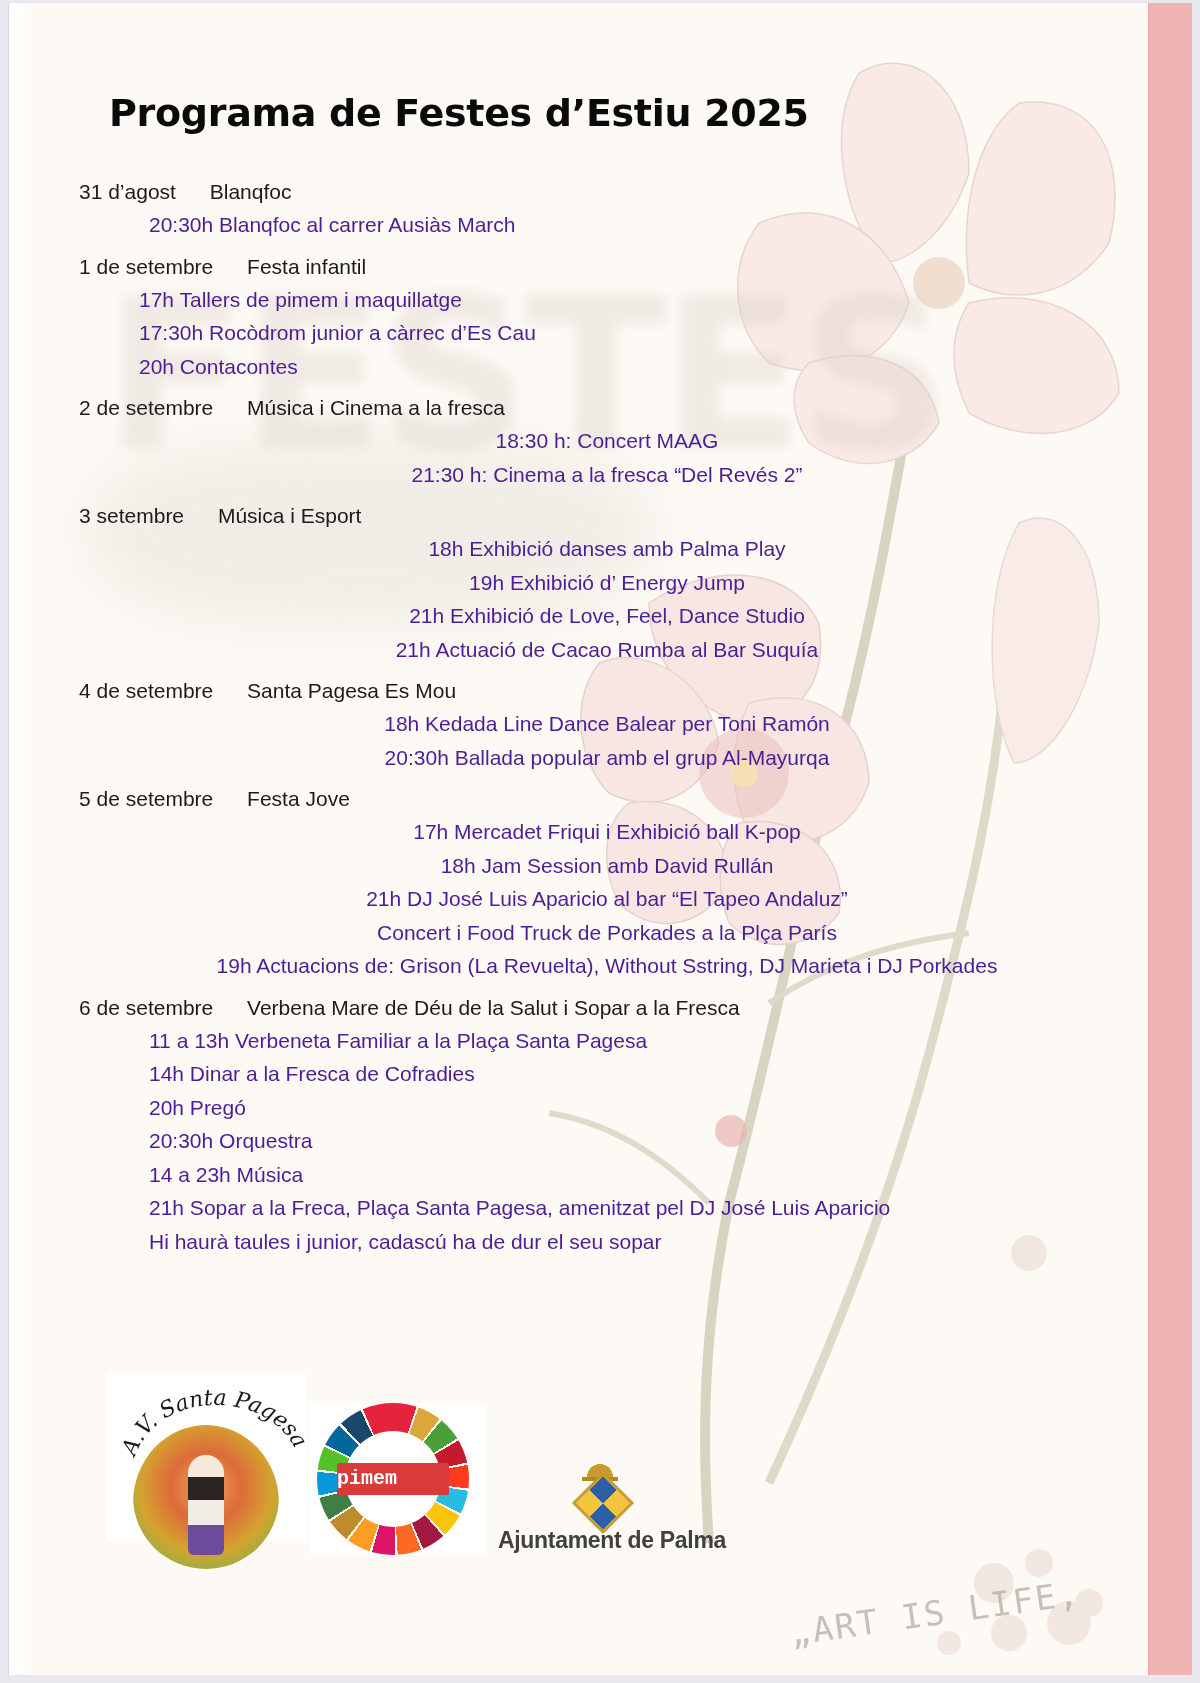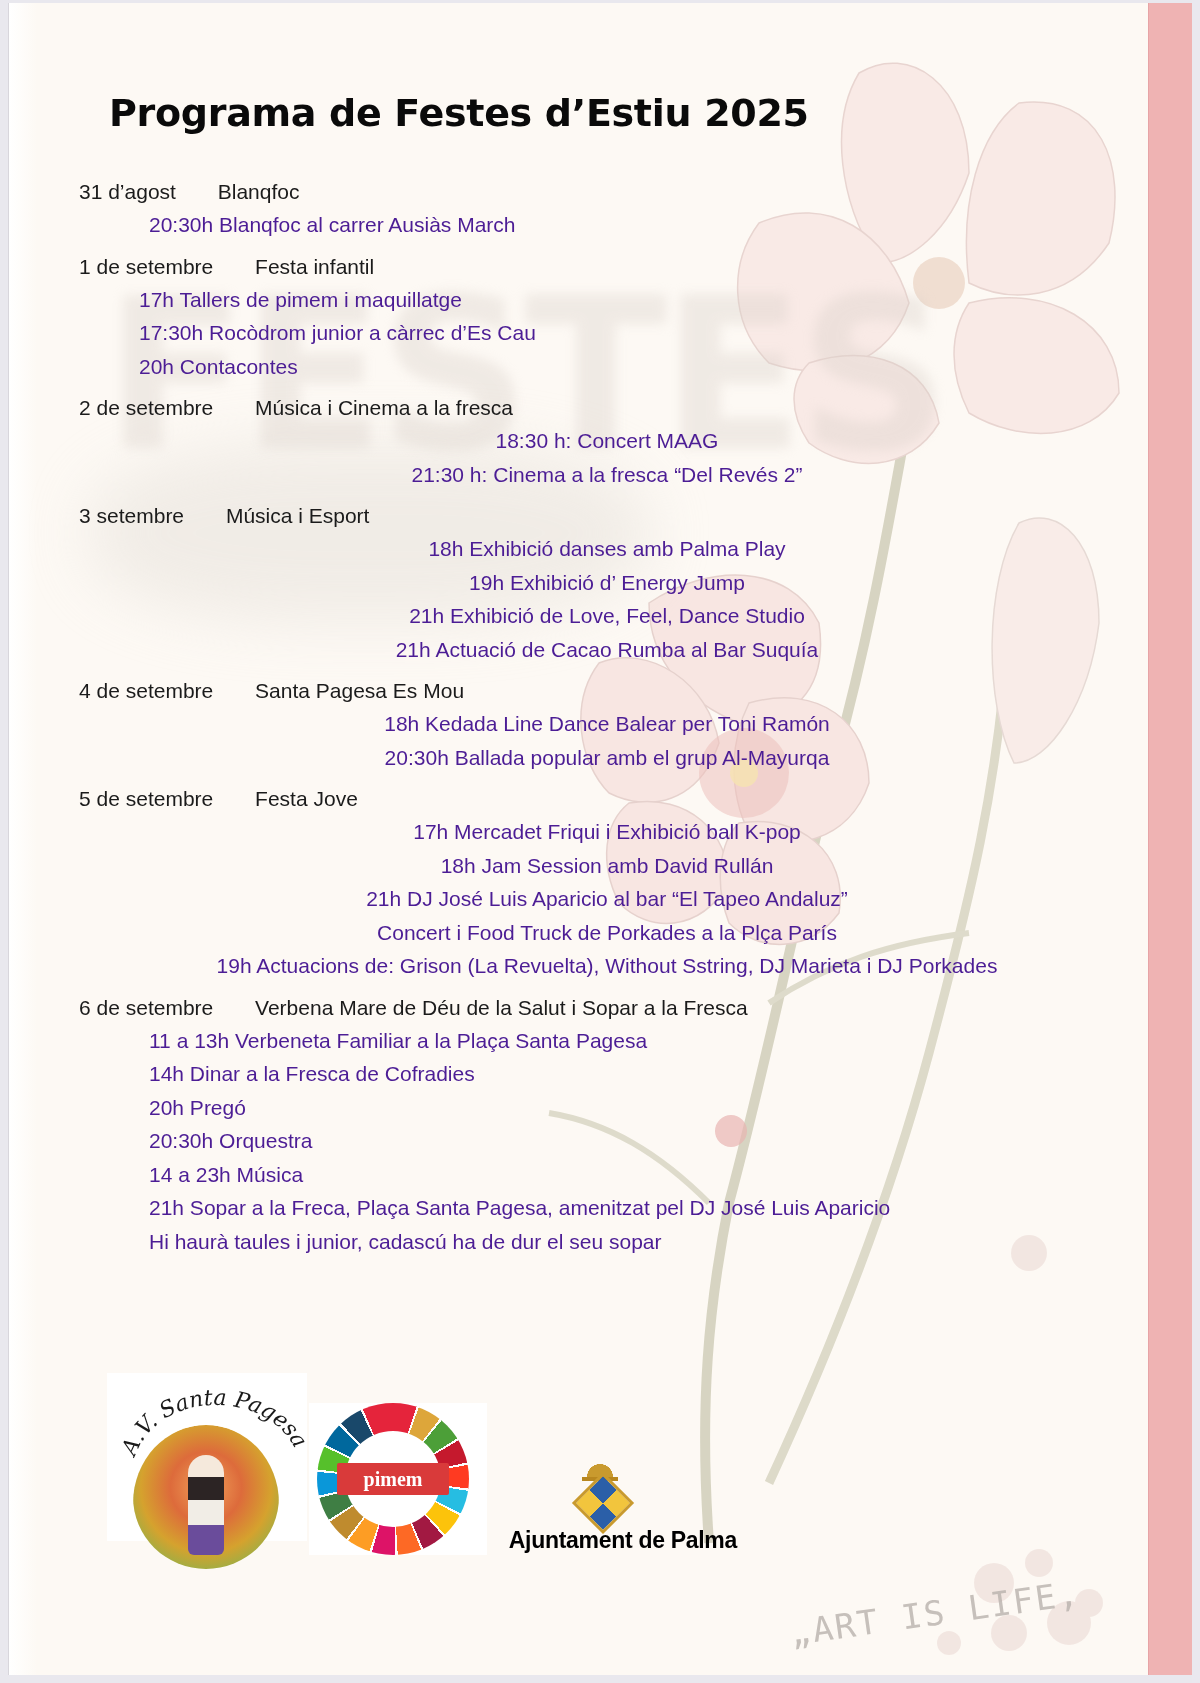--- a/index.html
+++ b/index.html
@@ -44,21 +44,21 @@
     position: absolute; left: 100px; top: 88px; margin: 0;
     font-family: "DejaVu Sans", sans-serif; font-weight: bold;
     font-size: 38px; color: #0a0a0a; letter-spacing: -0.3px;
   }
   .program { position: absolute; left: 70px; top: 172px; width: 1000px; }
   .day { margin-bottom: 8px; }
   .day-head {
     font-size: 21px; color: #1b1b1b; height: 33px; line-height: 33px; white-space: nowrap;
   }
   .day-head .date { display: inline-block; }
-  .day-head .theme { display: inline-block; margin-left: 36px; }
+  .day-head .theme { display: inline-block; margin-left: 28px; }
   .event {
     font-size: 21px; color: #4c1d95; height: 33.5px; line-height: 33.5px; white-space: nowrap;
   }
   .indent-a { padding-left: 60px; }
   .indent-b { padding-left: 56px; text-align: center; }
   .indent-c { padding-left: 70px; }
 
   .logos { position: absolute; left: 0; top: 0; }
   .logo-av {
     position: absolute; left: 98px; top: 1370px; width: 200px; height: 168px;
@@ -91,37 +91,37 @@
       #fd9d24 55% 60%, #fcfcfc 60% 60.5%, #bf8b2e 60.5% 65.5%, #fcfcfc 65.5% 66%,
       #3f7e44 66% 71%, #fcfcfc 71% 71.5%, #0a97d9 71.5% 76.5%, #fcfcfc 76.5% 77%,
       #56c02b 77% 82%, #fcfcfc 82% 82.5%, #00689d 82.5% 87.5%, #fcfcfc 87.5% 88%,
       #19486a 88% 93%, #fcfcfc 93% 93.5%, #e5243b 93.5% 100%);
   }
   .logo-pimem .hole {
     position: absolute; left: 36px; top: 28px; width: 96px; height: 96px; border-radius: 50%; background: #ffffff;
   }
   .logo-pimem .badge {
     position: absolute; left: 28px; top: 60px; width: 112px; height: 32px; background: #d93a3a;
-    color: #ffffff; font-family: Liberation Serif, serif; font-weight: bold; font-size: 20px;
-    text-align: center; line-height: 32px; border-radius: 2px;
+    color: #ffffff; font-family: Liberation Mono, monospace; font-weight: bold; font-size: 20px;
+    line-height: 32px; border-radius: 2px;
   }
   .logo-palma { position: absolute; left: 478px; top: 1448px; width: 250px; height: 110px; }
   .logo-palma .crown {
     position: absolute; left: 95px; top: 4px; width: 36px; height: 22px;
     background: radial-gradient(circle at 50% 100%, #c99a2e 0 45%, transparent 46%);
     border-bottom: 4px solid #b8871f;
   }
   .logo-palma .shield {
     position: absolute; left: 94px; top: 30px; width: 38px; height: 38px; transform: rotate(45deg);
     background: conic-gradient(#f2c53d 0 25%, #2b5fa8 25% 50%, #f2c53d 50% 75%, #2b5fa8 75% 100%);
     border: 3px solid #c99a2e;
   }
   .logo-palma .name {
-    position: absolute; left: 0; top: 76px; width: 250px; text-align: right;
-    font-family: "Liberation Sans", sans-serif; font-weight: bold; font-size: 23px; color: #000000;
+    position: absolute; left: 0; top: 76px; width: 250px; text-align: center;
+    font-family: "Liberation Sans", sans-serif; font-weight: bold; font-size: 23px; color: #404040;
     letter-spacing: -0.3px;
   }
   .signature {
     position: absolute; left: 780px; top: 1590px; font-family: "DejaVu Sans Mono", monospace;
     font-size: 34px; color: #b9b2ad; transform: rotate(-8deg); letter-spacing: 2px; opacity: .8;
   }
 </style>
 </head>
 <body>
 

